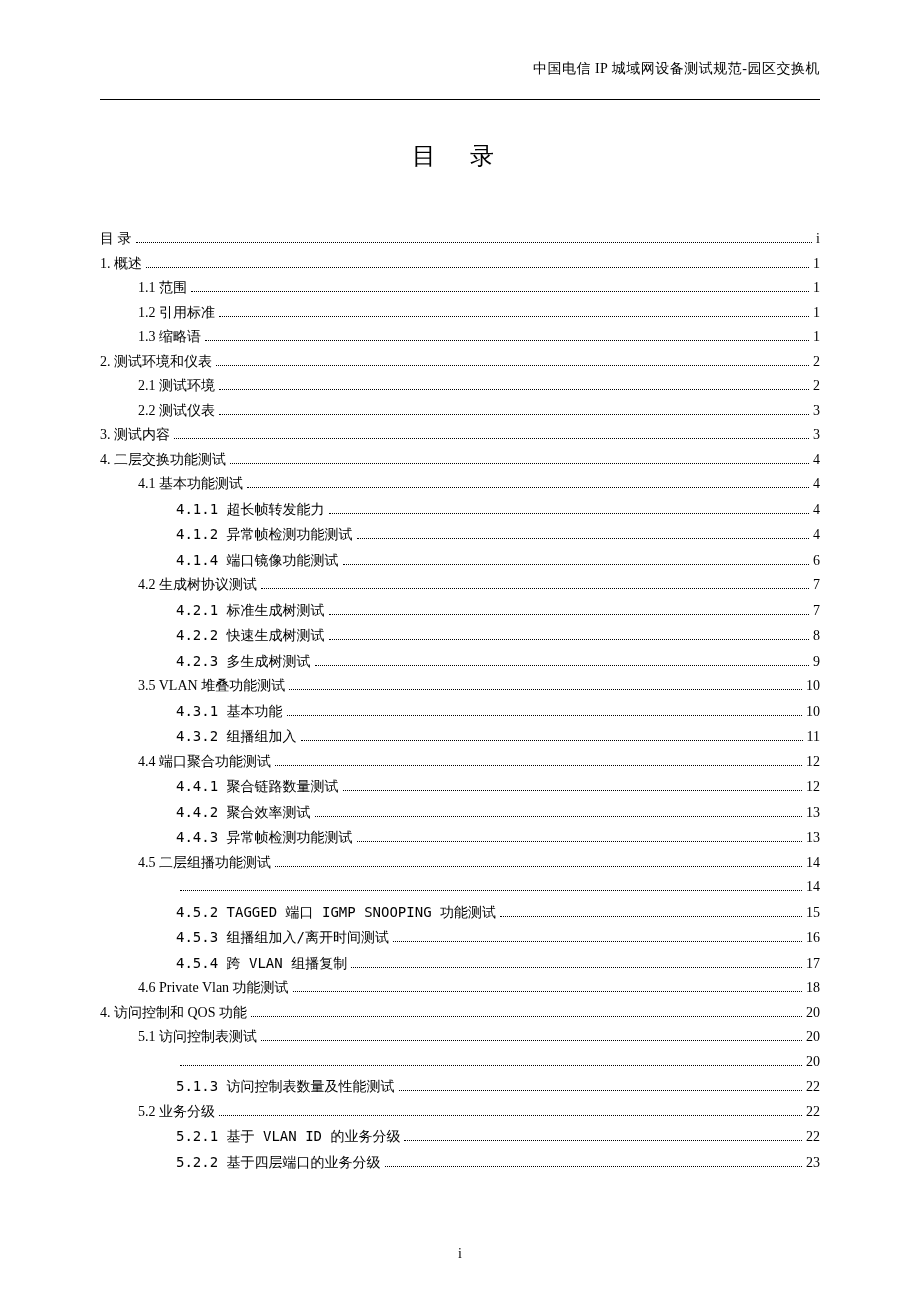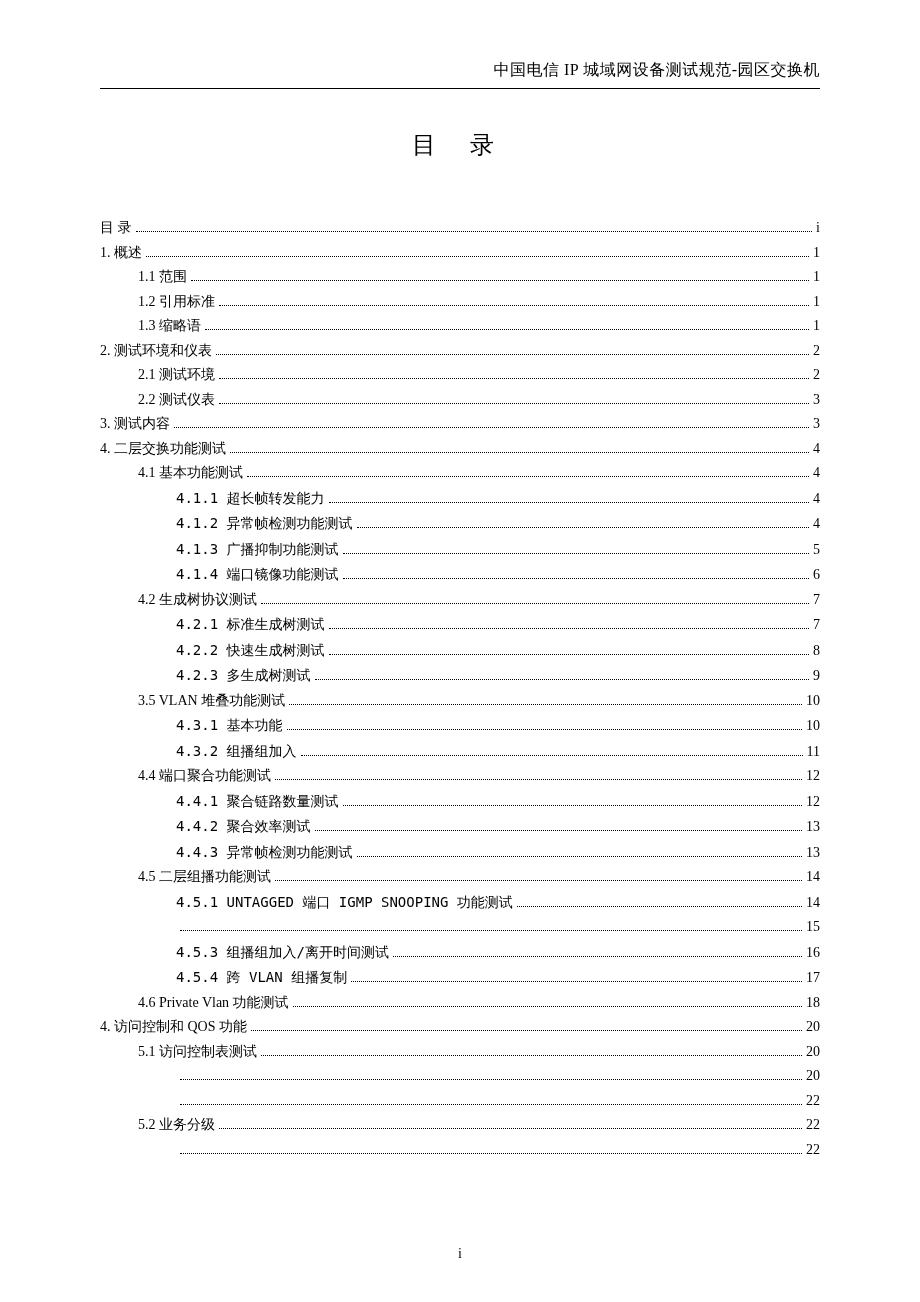--- a/index.html
+++ b/index.html
@@ -11,24 +11,24 @@
   }
   .page {
     width: 920px;
     height: 1302px;
     box-sizing: border-box;
     padding: 60px 100px 40px 100px;
     position: relative;
   }
   .header-line {
     text-align: right;
-    font-size: 16px;
+    font-size: 14px;
     letter-spacing: 0.5px;
     margin-top: 0;
-    margin-bottom: 7px;
+    margin-bottom: 21px;
   }
   .hr {
     border: none;
     border-top: 1.5px solid #000;
     margin: 0 0 40px 0;
   }
   .title {
     text-align: center;
     font-size: 24px;
     font-weight: normal;
@@ -141,25 +141,20 @@
         <span class="toc-label mono">4.1.1 超长帧转发能力</span>
         <span class="dots"></span>
         <span class="toc-page">4</span>
       </div>
       <div class="toc-row level-2">
         <span class="toc-label mono">4.1.2 异常帧检测功能测试</span>
         <span class="dots"></span>
         <span class="toc-page">4</span>
       </div>
       <div class="toc-row level-2">
-        <span class="toc-label mono">4.1.3 广播抑制功能测试</span>
-        <span class="dots"></span>
-        <span class="toc-page">5</span>
-      </div>
-      <div class="toc-row level-2">
         <span class="toc-label mono">4.1.4 端口镜像功能测试</span>
         <span class="dots"></span>
         <span class="toc-page">6</span>
       </div>
       <div class="toc-row level-1">
         <span class="toc-label">4.2 生成树协议测试</span>
         <span class="dots"></span>
         <span class="toc-page">7</span>
       </div>
       <div class="toc-row level-2">
@@ -211,25 +206,25 @@
         <span class="toc-label mono">4.4.3 异常帧检测功能测试</span>
         <span class="dots"></span>
         <span class="toc-page">13</span>
       </div>
       <div class="toc-row level-1">
         <span class="toc-label">4.5 二层组播功能测试</span>
         <span class="dots"></span>
         <span class="toc-page">14</span>
       </div>
       <div class="toc-row level-2">
-        <span class="toc-label mono">4.5.1 UNTAGGED 端口 IGMP SNOOPING 功能测试</span>
         <span class="dots"></span>
         <span class="toc-page">14</span>
       </div>
       <div class="toc-row level-2">
+        <span class="toc-label mono">4.5.2 TAGGED 端口 IGMP SNOOPING 功能测试</span>
         <span class="dots"></span>
         <span class="toc-page">15</span>
       </div>
       <div class="toc-row level-2">
         <span class="toc-label mono">4.5.3 组播组加入/离开时间测试</span>
         <span class="dots"></span>
         <span class="toc-page">16</span>
       </div>
       <div class="toc-row level-2">
         <span class="toc-label mono">4.5.4 跨 VLAN 组播复制</span>
@@ -249,28 +244,35 @@
       <div class="toc-row level-1">
         <span class="toc-label">5.1 访问控制表测试</span>
         <span class="dots"></span>
         <span class="toc-page">20</span>
       </div>
       <div class="toc-row level-2">
         <span class="dots"></span>
         <span class="toc-page">20</span>
       </div>
       <div class="toc-row level-2">
+        <span class="toc-label mono">5.1.3 访问控制表数量及性能测试</span>
         <span class="dots"></span>
         <span class="toc-page">22</span>
       </div>
       <div class="toc-row level-1">
         <span class="toc-label">5.2 业务分级</span>
         <span class="dots"></span>
         <span class="toc-page">22</span>
       </div>
       <div class="toc-row level-2">
+        <span class="toc-label mono">5.2.1 基于 VLAN ID 的业务分级</span>
         <span class="dots"></span>
         <span class="toc-page">22</span>
+      </div>
+      <div class="toc-row level-2">
+        <span class="toc-label mono">5.2.2 基于四层端口的业务分级</span>
+        <span class="dots"></span>
+        <span class="toc-page">23</span>
       </div>
     </div>
 
   <div class="footer-page">i</div>
 </div>
 
 </body></html>

